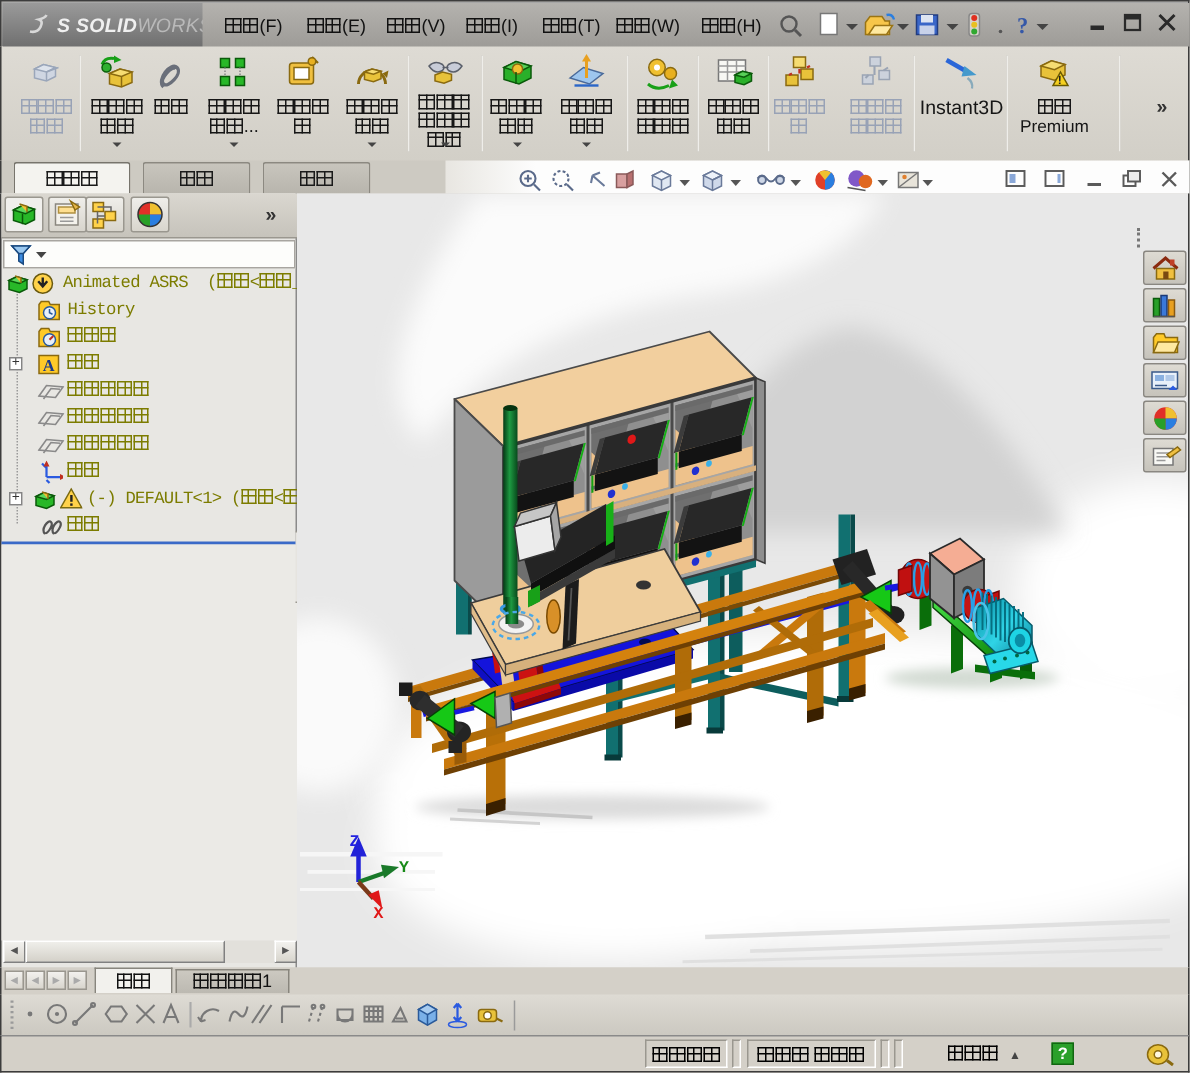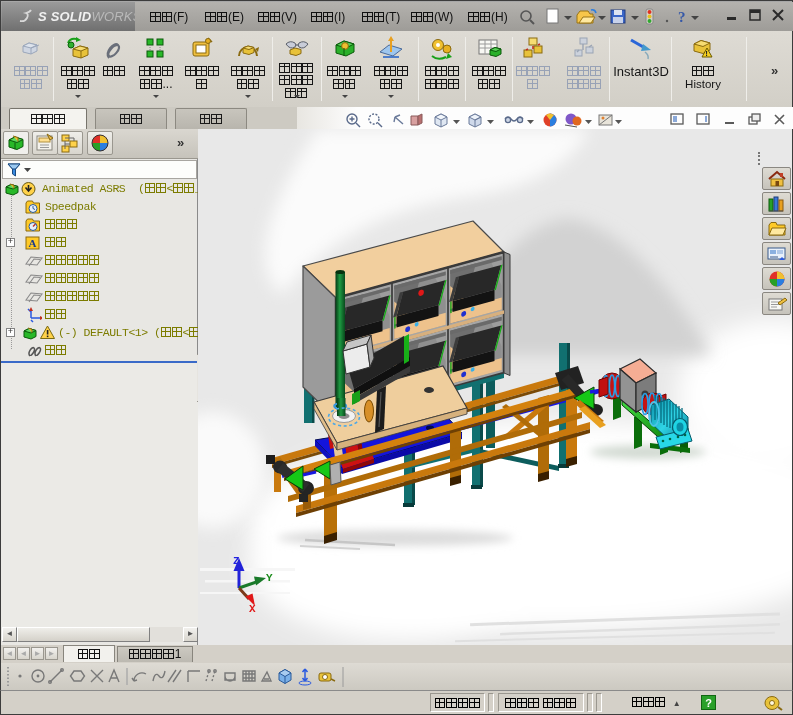--- a/index.html
+++ b/index.html
@@ -227,21 +227,21 @@
       <div class="t" style="font-size:13px">Instant3D</div>
     </div>
  <div class="rsep" style="left:670px"></div>
  <div class="rb" style="left:671px;width:62px">
       <svg class="ic" width="26" height="26" viewBox="0 0 26 26">
         <path d="M4 8 l7-3.5 9 2.5 v7 l-7 3.5 -9-2.5z" fill="#e8c23a" stroke="#8a6a10"></path>
         <path d="M4 8 l7-3.5 9 2.5 -7 3.5z" fill="#f6dc72" stroke="#8a6a10"></path>
         <path d="M17 12 l5 9 h-10z" fill="#f6d020" stroke="#6a5a00"></path>
         <text x="15.2" y="20" font-size="8" font-weight="bold" fill="#222">!</text>
       </svg>
-      <div class="t" style="line-height:13px"><i class="z"></i><i class="z"></i><br><span style="font-size:11.5px">History</span></div>
+      <div class="t" style="line-height:13px"><i class="z"></i><i class="z"></i><br><span style="font-size:11.5px">Premium</span></div>
     </div>
  <div class="rsep" style="left:745px"></div>
  <div class="ab" style="left:770px;top:32px;font-size:13px;color:#333;font-weight:bold">»</div>
 </div>
 <div class="ab" id="tabrow" style="left:0;top:107px;width:793px;height:22px;background:#cdcac2;border-left:1px solid #3c3c3c;border-right:1px solid #3c3c3c">
  <div class="ab" style="left:296px;top:0;width:496px;height:22px;background:linear-gradient(90deg,#e8e6e1,#fdfdfd 60px)"></div>
  <div class="tab on" style="left:8px;width:78px"><i class="z"></i><i class="z"></i><i class="z"></i></div>
  <div class="tab" style="left:94px;width:72px"><i class="z"></i><i class="z"></i></div>
  <div class="tab" style="left:174px;width:72px"><i class="z"></i><i class="z"></i></div>
  <svg class="ab" style="left:342px;top:4px" width="300" height="19" viewBox="0 0 300 19">
@@ -355,21 +355,21 @@
         <path d="M7.5 4 v5 m-3-2.5 l3 3.5 3-3.5" stroke="#222" fill="none" stroke-width="1.6"></path>
       </svg>
       <span class="tx" style="left:41px">Animated ASRS&nbsp;&nbsp;(<i class="z"></i><i class="z"></i>&lt;<i class="z"></i><i class="z"></i>_</span>
     </div>
  <div class="trow" style="top:69px">
       <svg style="left:24px" width="16" height="16" viewBox="0 0 16 16">
         <path d="M1 4 l1.5-2 h5 l1 2 h6 v10 h-13.5z" fill="#ffca28" stroke="#8a6a10"></path>
         <circle cx="8" cy="9.5" r="4" fill="#e8f0fa" stroke="#2a5a9a"></circle>
         <path d="M8 7 v2.5 l2 1" stroke="#2a5a9a" fill="none"></path>
       </svg>
-      <span class="tx" style="left:44px">Speedpak</span>
+      <span class="tx" style="left:44px">History</span>
     </div>
  <div class="trow" style="top:87px">
       <svg style="left:24px" width="16" height="16" viewBox="0 0 16 16">
         <path d="M1 4 l1.5-2 h5 l1 2 h6 v10 h-13.5z" fill="#ffca28" stroke="#8a6a10"></path>
         <circle cx="8" cy="9.5" r="4" fill="#e8f0fa" stroke="#2a5a9a"></circle>
         <path d="M8 9.5 l2.5-2.5" stroke="#c03020" stroke-width="1.4"></path>
       </svg>
       <span class="tx" style="left:44px"><i class="z"></i><i class="z"></i><i class="z"></i></span>
     </div>
  <div class="trow" style="top:105px">

